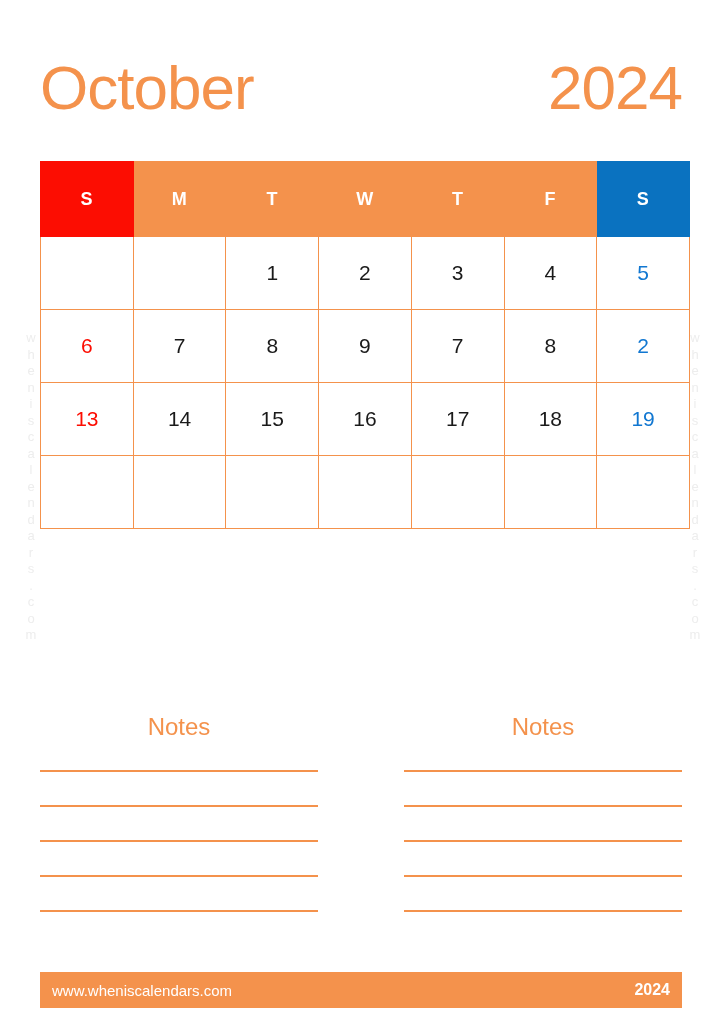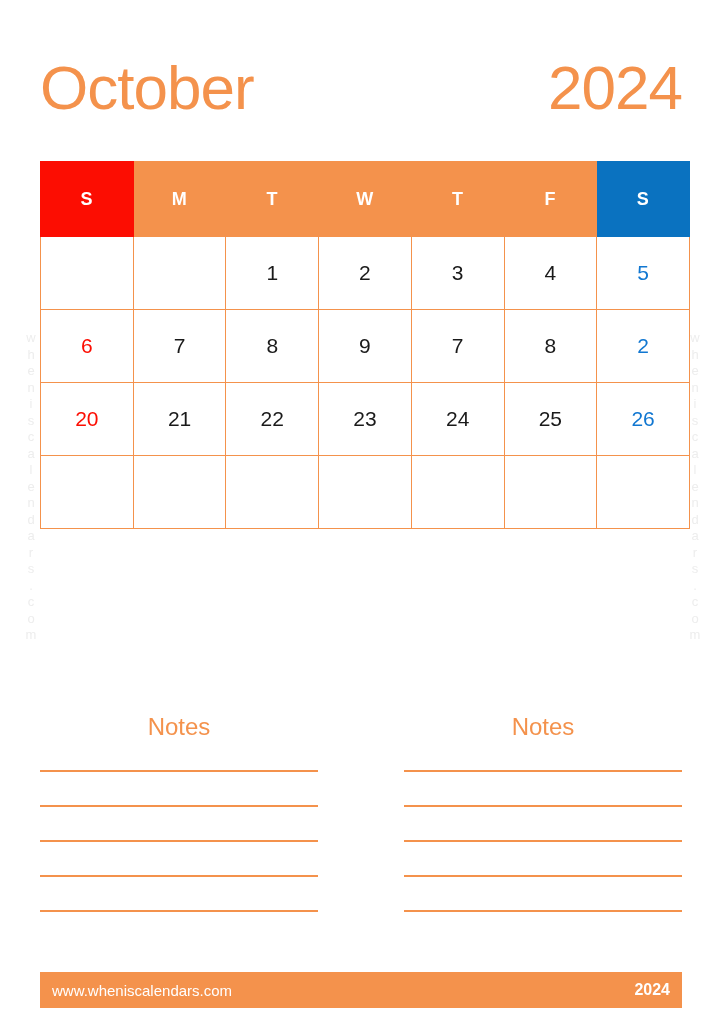--- a/index.html
+++ b/index.html
@@ -223,27 +223,27 @@
         <tr>
           <td class="sun">6</td>
           <td class="">7</td>
           <td class="">8</td>
           <td class="">9</td>
           <td class="">7</td>
           <td class="">8</td>
           <td class="sat">2</td>
         </tr>
         <tr>
-          <td class="sun">20</td>
-          <td class="">21</td>
-          <td class="">22</td>
-          <td class="">23</td>
-          <td class="">24</td>
-          <td class="">25</td>
-          <td class="sat">26</td>
+          <td class="sun">13</td>
+          <td class="">14</td>
+          <td class="">15</td>
+          <td class="">16</td>
+          <td class="">17</td>
+          <td class="">18</td>
+          <td class="sat">19</td>
         </tr>
         <tr>
           <td class="sun empty"></td>
           <td class="empty"></td>
           <td class="empty"></td>
           <td class="empty"></td>
           <td class="empty"></td>
           <td class="empty"></td>
           <td class="sat empty"></td>
         </tr>

